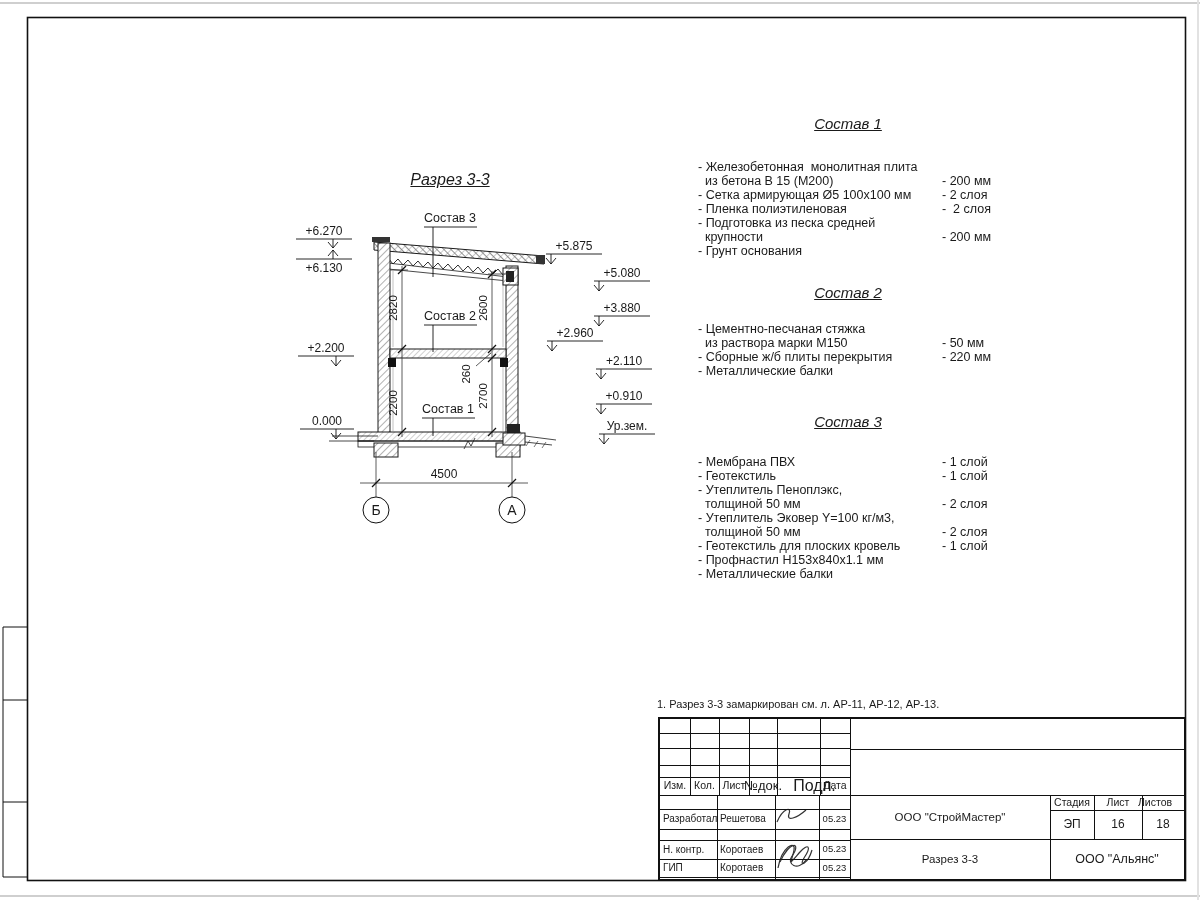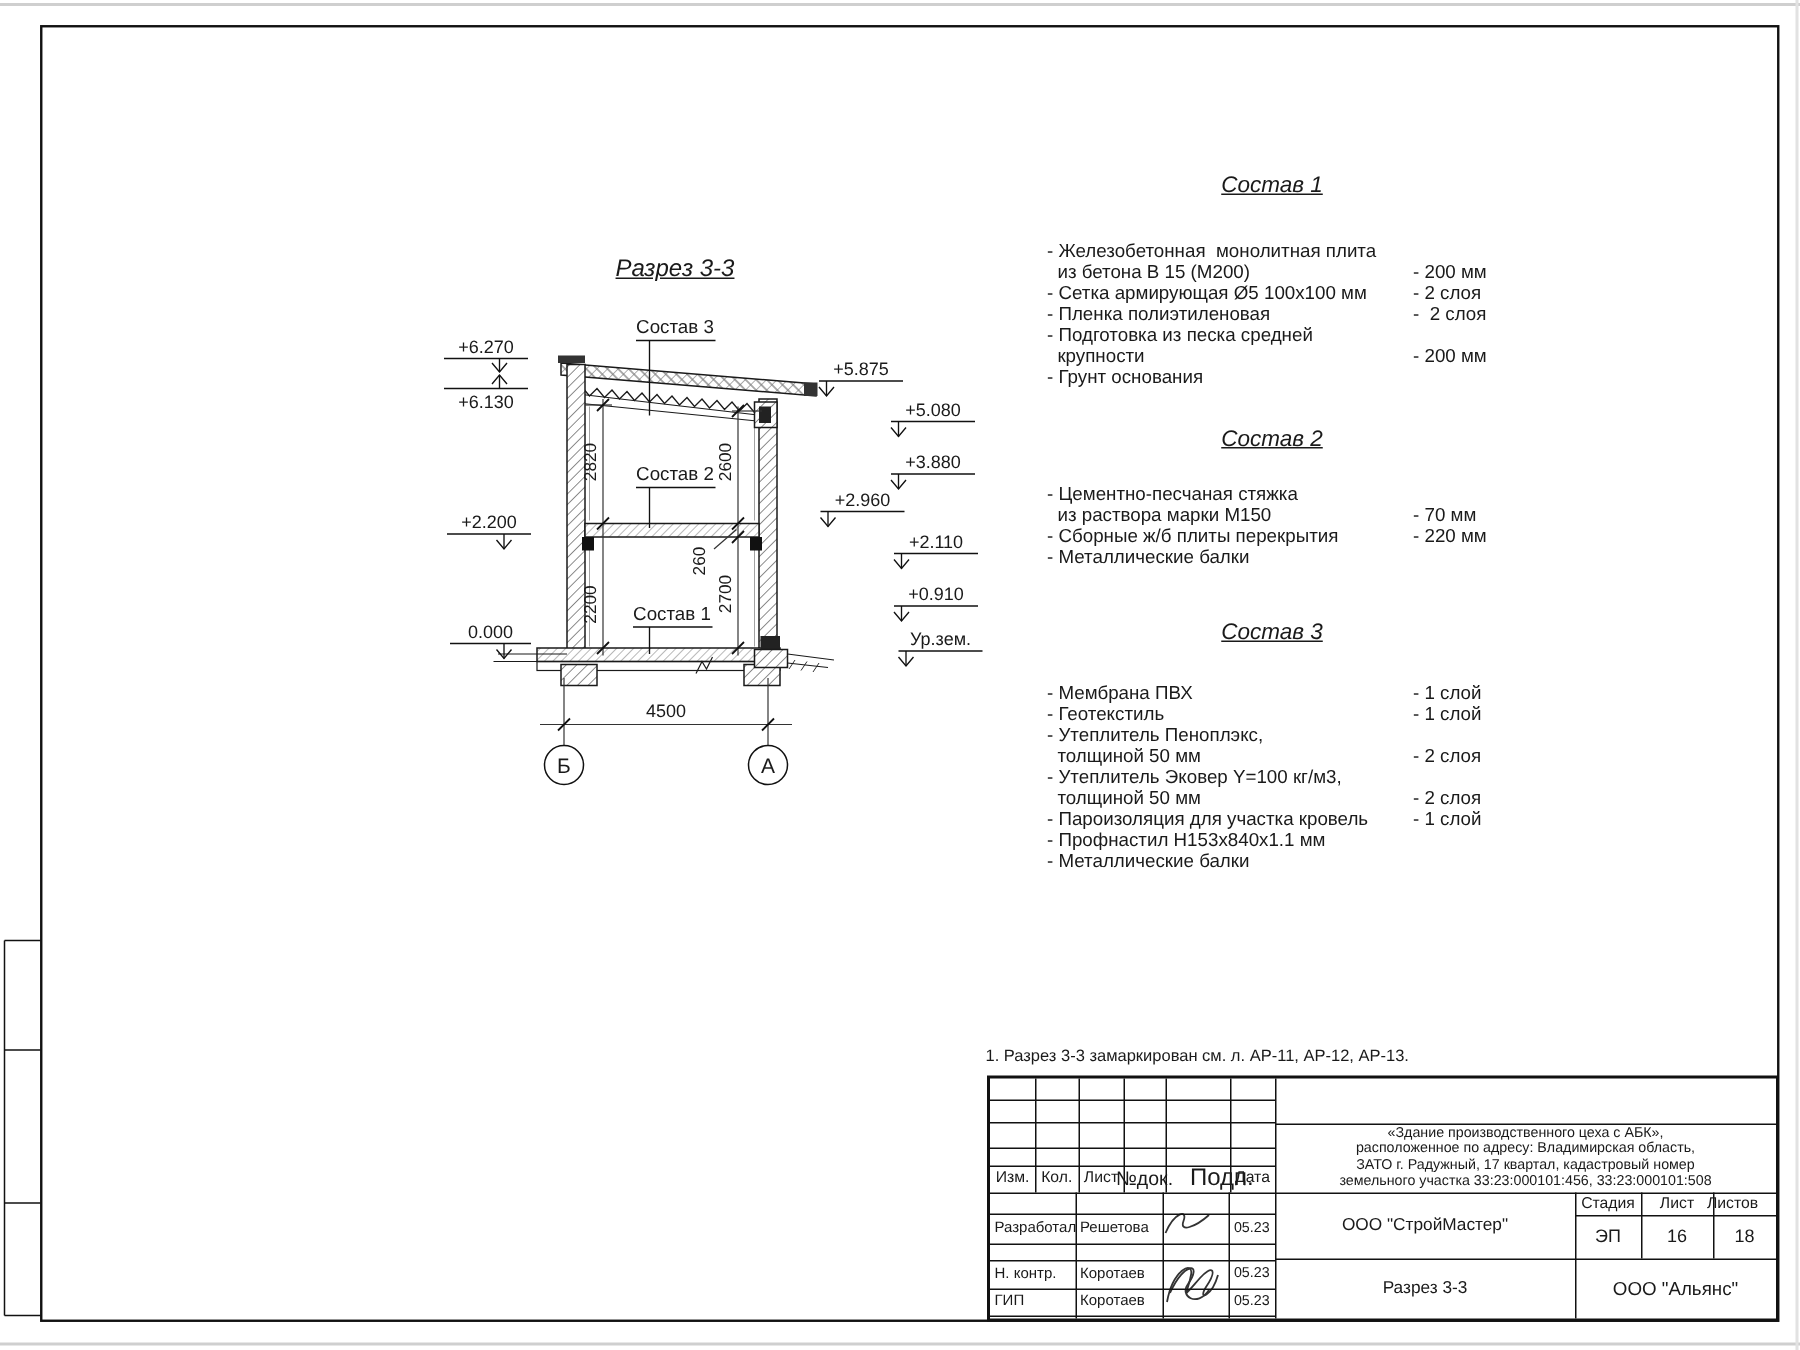--- a/index.html
+++ b/index.html
@@ -204,34 +204,34 @@
     <div class="cl"><span class="t">- Сетка армирующая Ø5 100х100 мм</span><span class="v">- 2 слоя</span></div>
     <div class="cl"><span class="t">- Пленка полиэтиленовая</span><span class="v">-  2 слоя</span></div>
     <div class="cl"><span class="t">- Подготовка из песка средней</span><span class="v"></span></div>
     <div class="cl"><span class="t">  крупности</span><span class="v">- 200 мм</span></div>
     <div class="cl"><span class="t">- Грунт основания</span><span class="v"></span></div>
   </div>
 
   <div class="comp-h" style="top:284px">Состав 2</div>
   <div class="comp" style="top:322px">
     <div class="cl"><span class="t">- Цементно-песчаная стяжка</span><span class="v"></span></div>
-    <div class="cl"><span class="t">  из раствора марки М150</span><span class="v">- 70 мм</span></div>
+    <div class="cl"><span class="t">  из раствора марки М150</span><span class="v">- 50 мм</span></div>
     <div class="cl"><span class="t">- Сборные ж/б плиты перекрытия</span><span class="v">- 220 мм</span></div>
     <div class="cl"><span class="t">- Металлические балки</span><span class="v"></span></div>
   </div>
 
   <div class="comp-h" style="top:413px">Состав 3</div>
   <div class="comp" style="top:455px">
     <div class="cl"><span class="t">- Мембрана ПВХ</span><span class="v">- 1 слой</span></div>
     <div class="cl"><span class="t">- Геотекстиль</span><span class="v">- 1 слой</span></div>
     <div class="cl"><span class="t">- Утеплитель Пеноплэкс,</span><span class="v"></span></div>
     <div class="cl"><span class="t">  толщиной 50 мм</span><span class="v">- 2 слоя</span></div>
     <div class="cl"><span class="t">- Утеплитель Эковер Y=100 кг/м3,</span><span class="v"></span></div>
     <div class="cl"><span class="t">  толщиной 50 мм</span><span class="v">- 2 слоя</span></div>
-    <div class="cl"><span class="t">- Пароизоляция для участка кровель</span><span class="v">- 1 слой</span></div>
+    <div class="cl"><span class="t">- Геотекстиль для плоских кровель</span><span class="v">- 1 слой</span></div>
     <div class="cl"><span class="t">- Профнастил Н153х840х1.1 мм</span><span class="v"></span></div>
     <div class="cl"><span class="t">- Металлические балки</span><span class="v"></span></div>
   </div>
 
   <div class="note">1. Разрез 3-3 замаркирован см. л. АР-11, АР-12, АР-13.</div>
 
   <div class="tb">
 
     <div class="tb-v" style="left:190px;top:0;height:160px"></div>
     <div class="tb-v" style="left:30px;top:0;height:76px"></div>
@@ -260,26 +260,20 @@
     <div class="tb-h" style="top:91px;left:390px;width:134px"></div>
     <div class="tb-h" style="top:120px;left:190px;width:334px"></div>
 
     <div class="c" style="left:0;top:58px;width:30px;height:18px;font-size:10.5px">Изм.</div>
     <div class="c" style="left:30px;top:58px;width:29px;height:18px;font-size:10.5px">Кол.</div>
     <div class="c" style="left:59px;top:58px;width:30px;height:18px;font-size:10.5px">Лист</div>
     <div class="c" style="left:89px;top:58px;width:28px;height:18px;font-size:13px">№док.</div>
     <div class="c" style="left:133px;top:58px;width:43px;height:18px;font-size:16px">Подп.</div>
     <div class="c" style="left:160px;top:58px;width:30px;height:18px;font-size:10.5px">Дата</div>
 
-    <div class="c" style="left:190px;top:30px;width:334px;height:46px;font-size:9.5px;flex-direction:column">
-      <div>«Здание производственного цеха с АБК»,</div>
-      <div>расположенное по адресу: Владимирская область,</div>
-      <div>ЗАТО г. Радужный, 17 квартал, кадастровый номер</div>
-      <div>земельного участка 33:23:000101:456, 33:23:000101:508</div>
-    </div>
 
     <div class="c cL" style="left:0;top:90px;width:57px;height:20px;font-size:10px">Разработал</div>
     <div class="c cL" style="left:57px;top:90px;width:58px;height:20px;font-size:10px">Решетова</div>
     <div class="c" style="left:159px;top:90px;width:31px;height:20px;font-size:9.5px">05.23</div>
     <div class="c cL" style="left:0;top:121px;width:57px;height:19px;font-size:10px">Н. контр.</div>
     <div class="c cL" style="left:57px;top:121px;width:58px;height:19px;font-size:10px">Коротаев</div>
     <div class="c" style="left:159px;top:121px;width:31px;height:19px;font-size:9.5px">05.23</div>
     <div class="c cL" style="left:0;top:140px;width:57px;height:18px;font-size:10px">ГИП</div>
     <div class="c cL" style="left:57px;top:140px;width:58px;height:18px;font-size:10px">Коротаев</div>
     <div class="c" style="left:159px;top:140px;width:31px;height:18px;font-size:9.5px">05.23</div>

